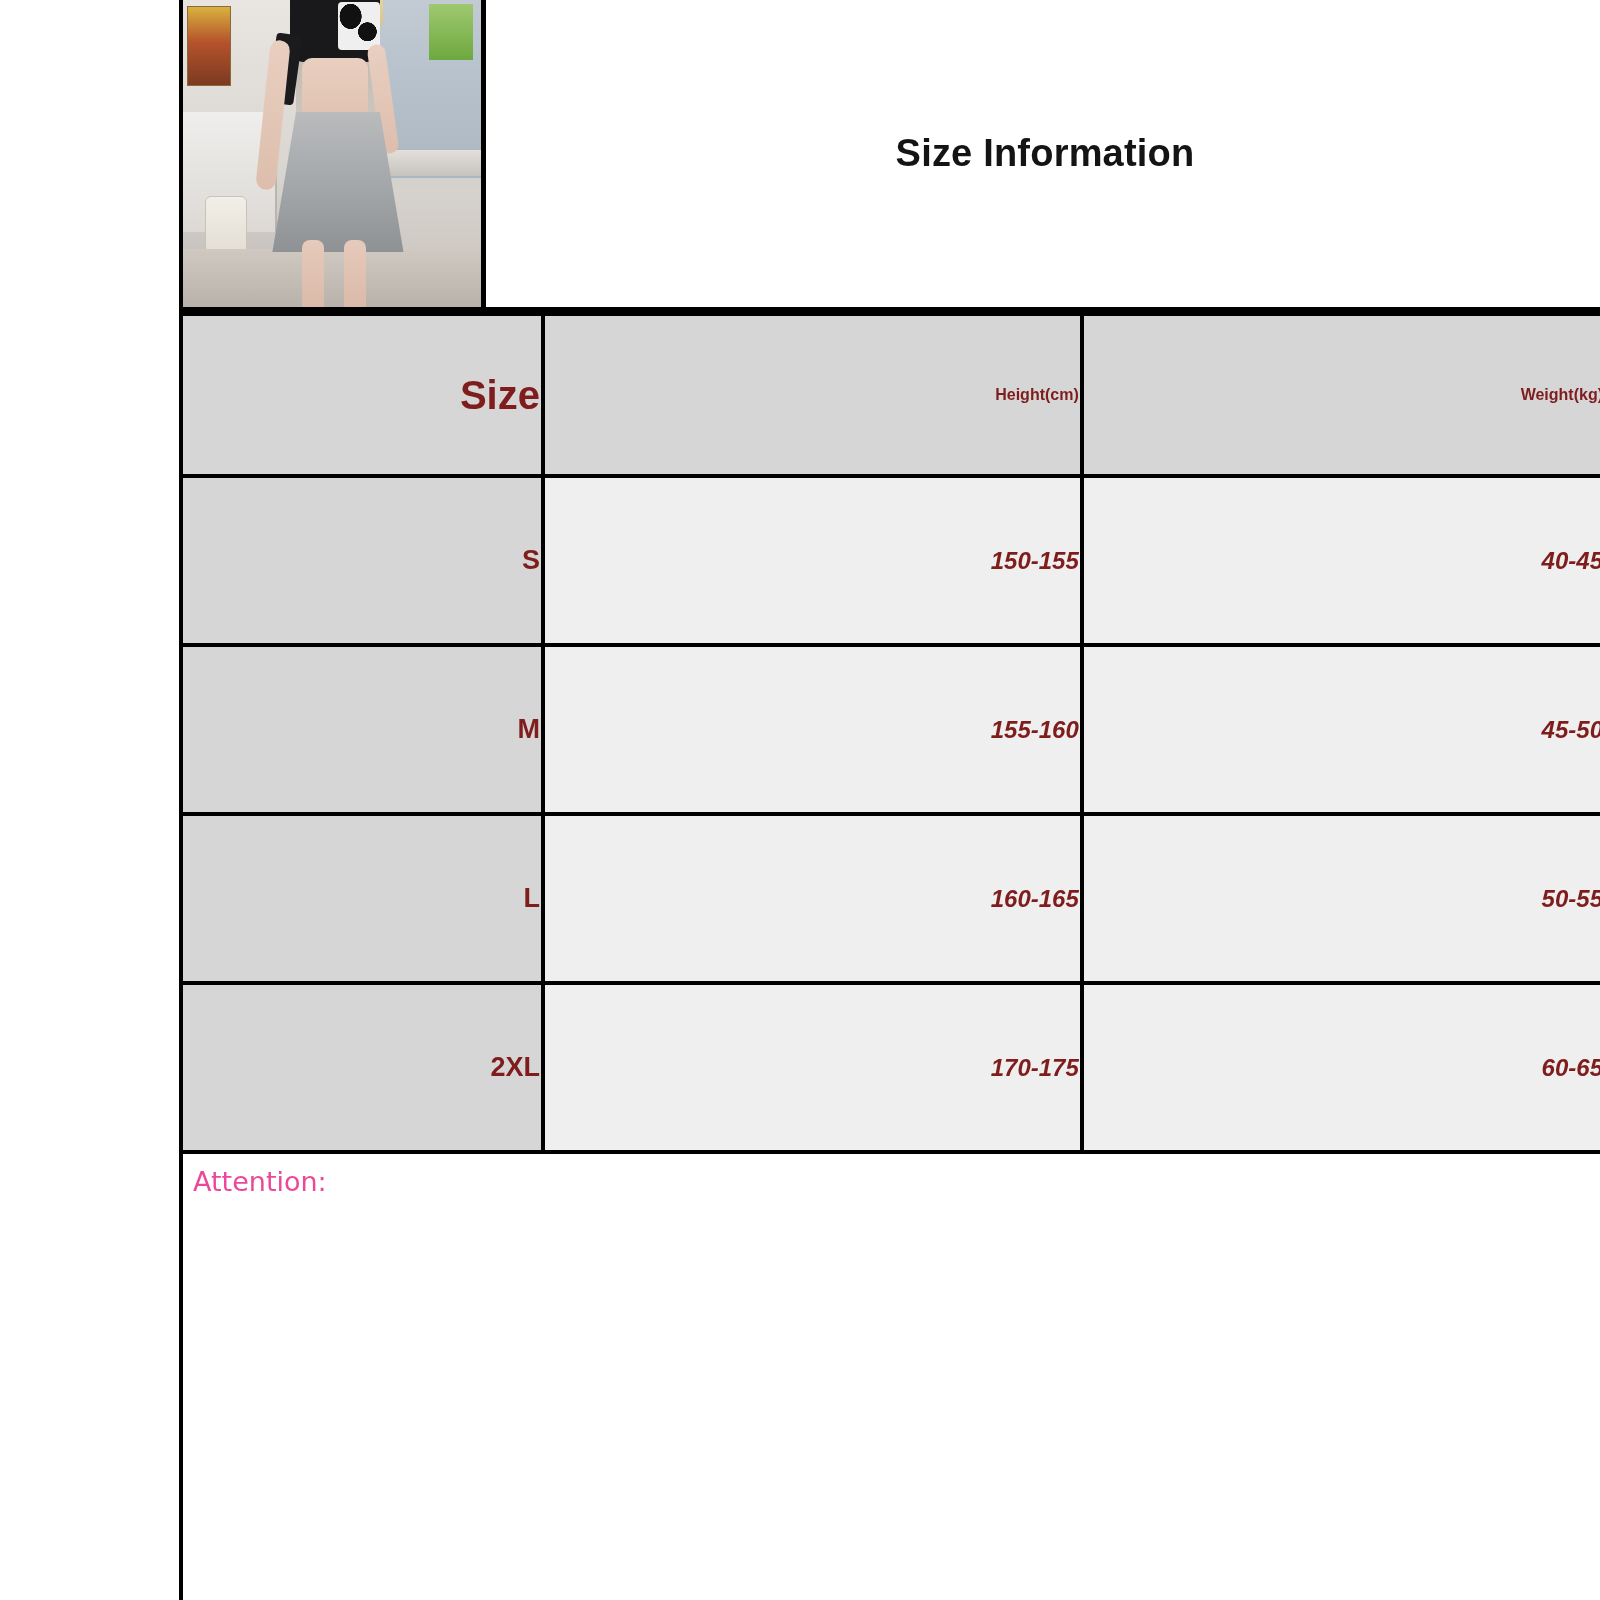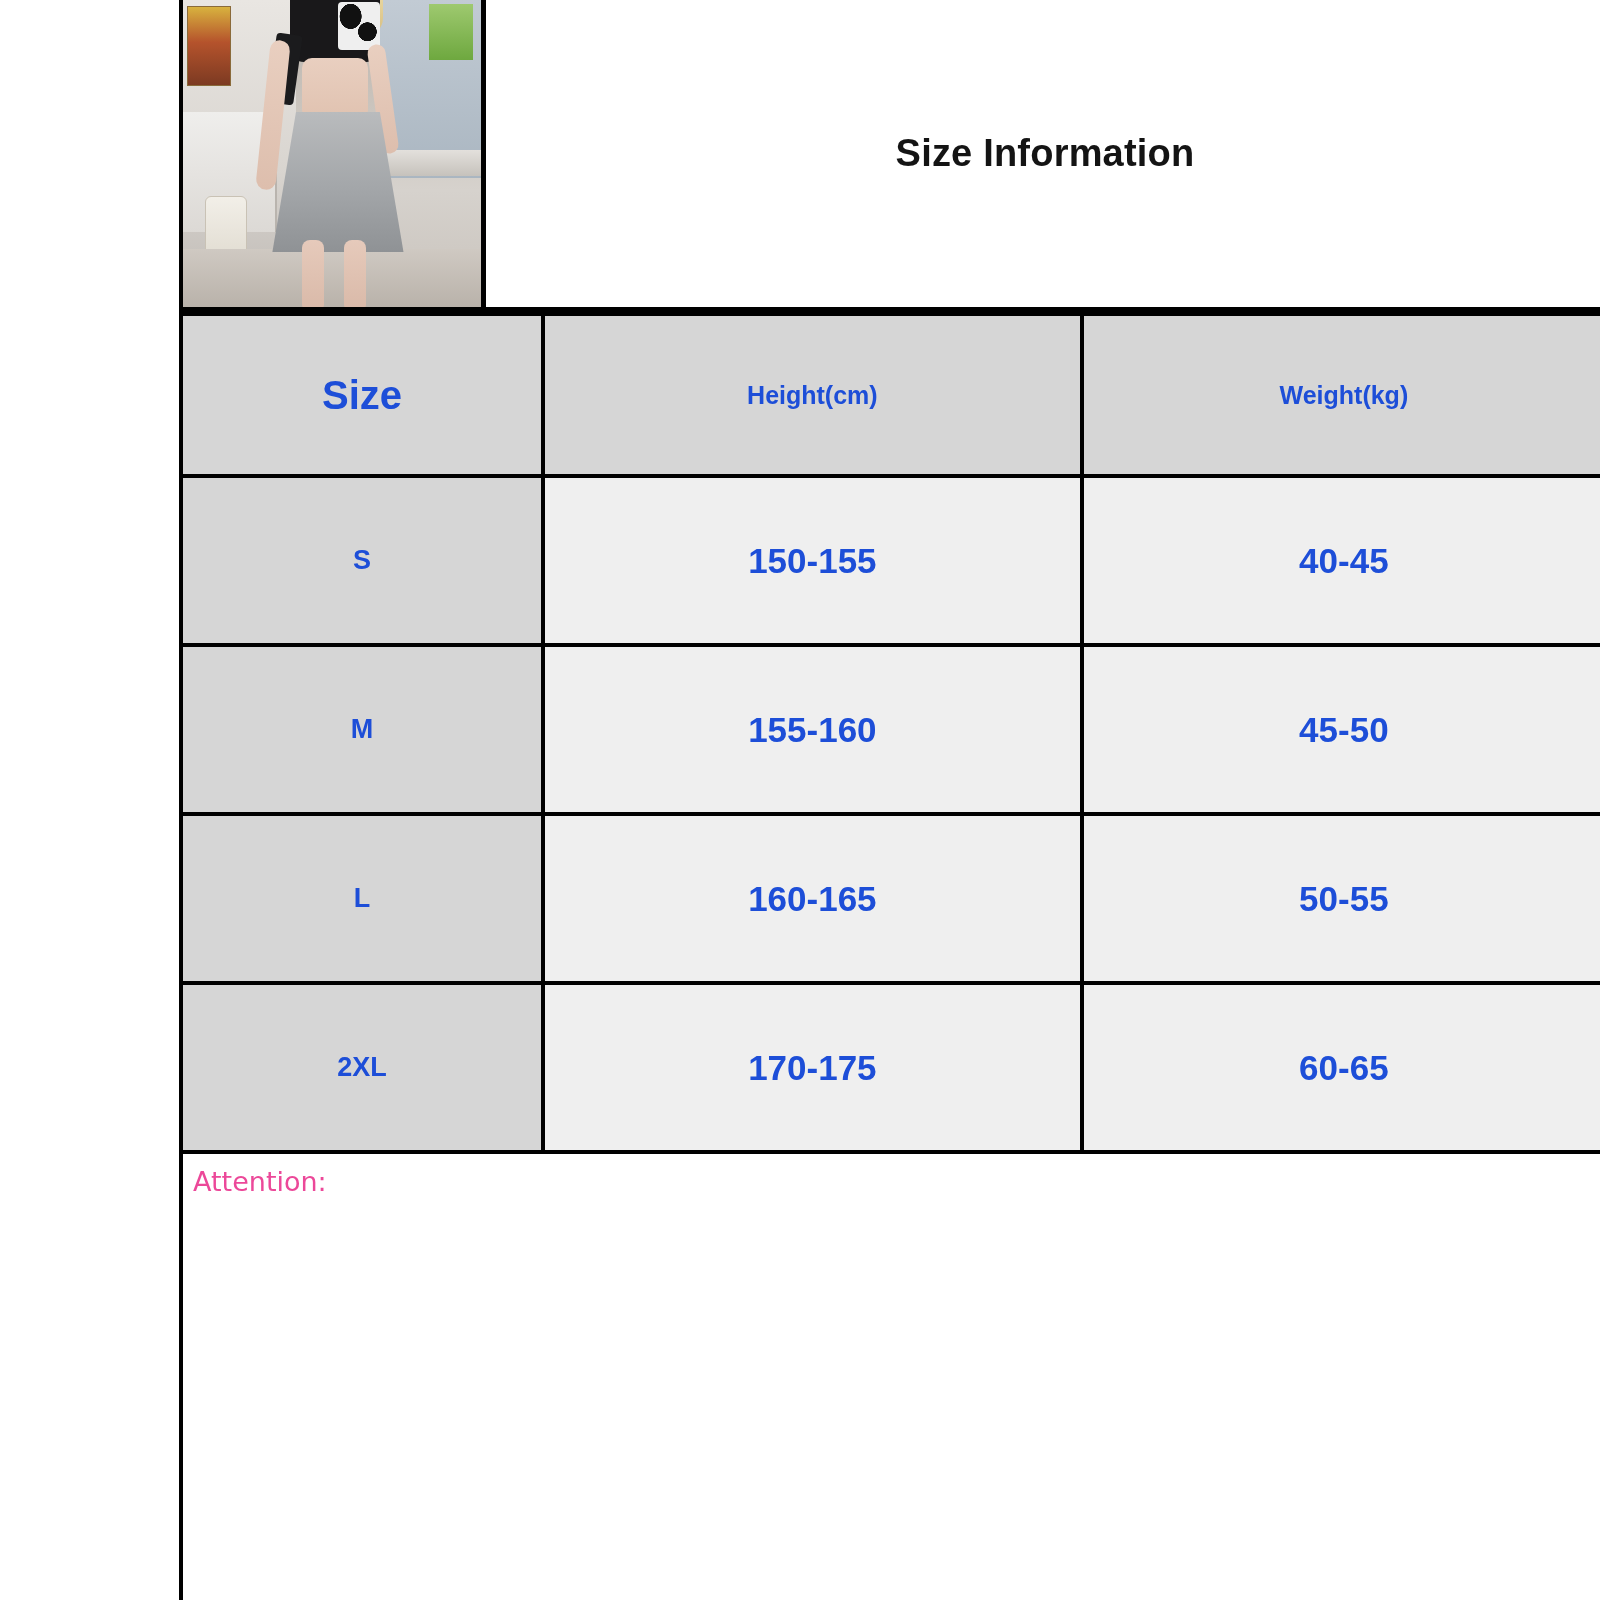--- a/index.html
+++ b/index.html
@@ -160,49 +160,50 @@
   }
 
   
   table.sizes {
     width: 100%;
     border-collapse: collapse;
     table-layout: fixed;
   }
   table.sizes th, table.sizes td {
     border: 4px solid #000;
-    text-align: center;
+    text-align: right;
     vertical-align: middle;
-    color: #1d4ed8;
+    color: #7f1d1d;
   }
   table.sizes th:first-child, table.sizes td:first-child { border-left: none; }
   table.sizes th:last-child,  table.sizes td:last-child  { border-right: none; }
 
   col.c-size   { width: 304px; }
   col.c-height { width: 455px; }
   col.c-weight { width: 441px; }
 
   thead th {
     height: 156px;
     background: #d6d6d6;
-    font-size: 25px;
+    font-size: 16px;
     font-weight: bold;
   }
   thead th.size-head { font-size: 40px; }
 
   tbody tr { height: 169px; }
   tbody td.size-cell {
     background: #d6d6d6;
     font-size: 27px;
     font-weight: bold;
   }
   tbody td.val-cell {
     background: #efefef;
-    font-size: 35px;
-    font-weight: bold;
+    font-size: 24px;
+    font-weight: bold;
+    font-style: italic;
   }
 
   
   .attention {
     padding: 10px 12px 0 10px;
     font-size: 27px;
     line-height: 1.32;
     color: #ec4899;
     font-family: "DejaVu Sans", sans-serif;
   }

